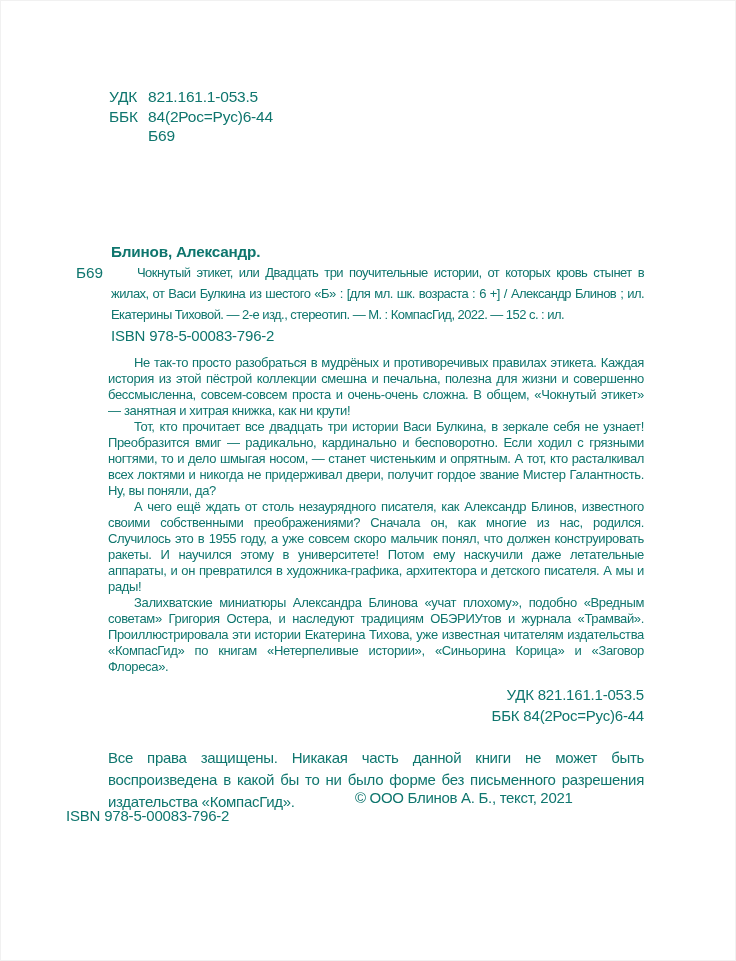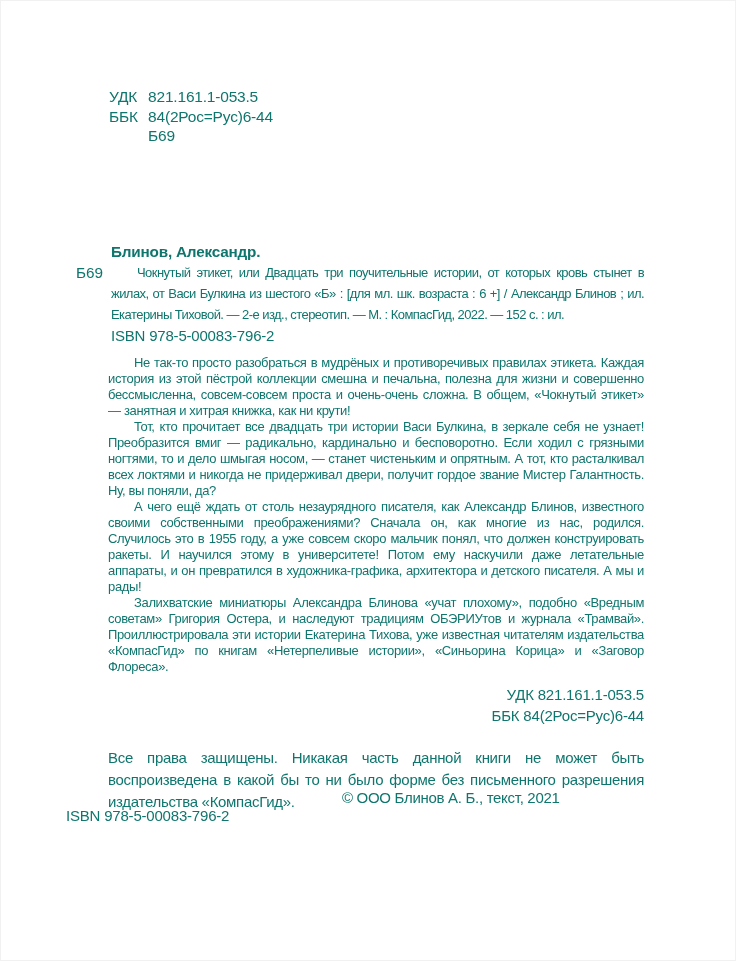--- a/index.html
+++ b/index.html
@@ -101,21 +101,21 @@
   .footer-isbn {
     position: absolute;
     left: 65px;
     top: 806px;
     font-size: 15px;
     letter-spacing: -0.2px;
     white-space: nowrap;
   }
   .footer-copyrights {
     position: absolute;
-    left: 341px;
+    left: 354px;
     top: 787px;
     font-size: 15px;
     line-height: 20px;
     letter-spacing: -0.3px;
     white-space: nowrap;
   }
 </style>
 </head>
 <body>
 

